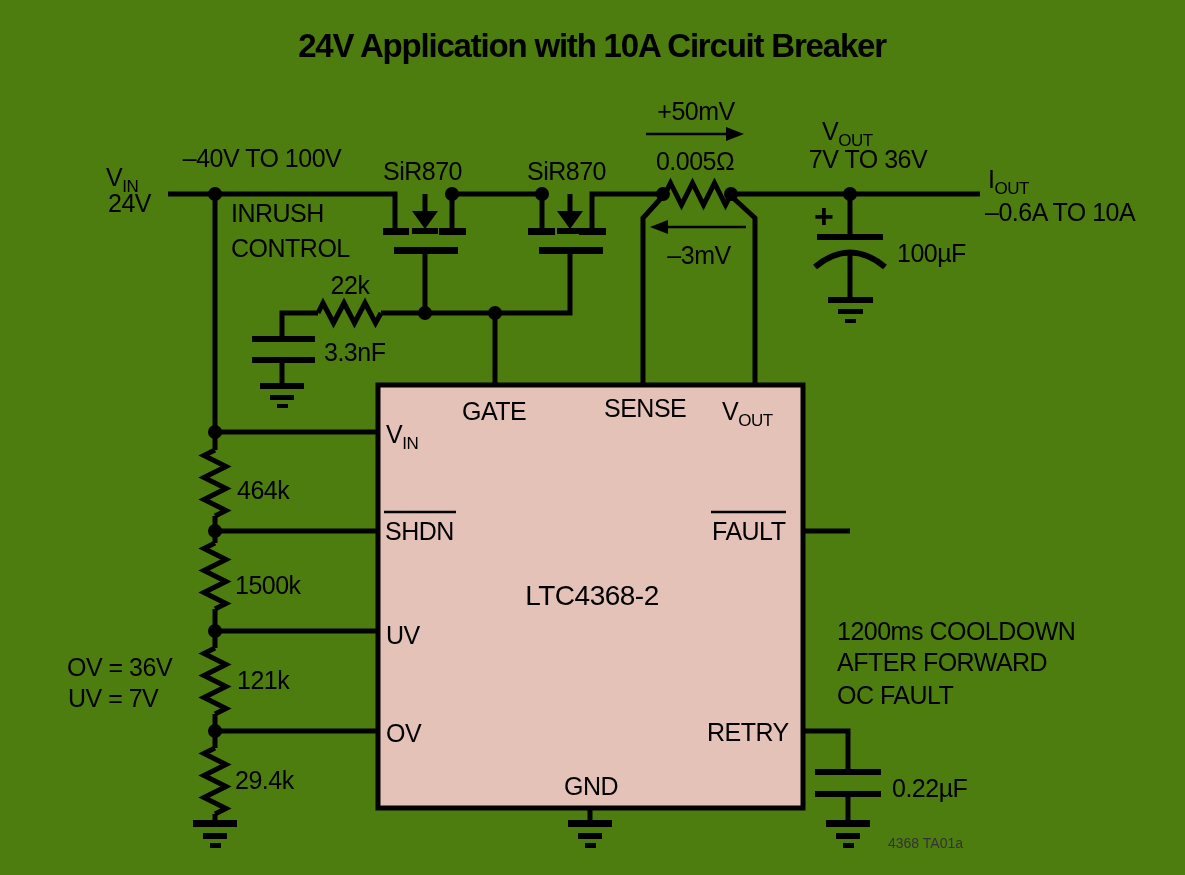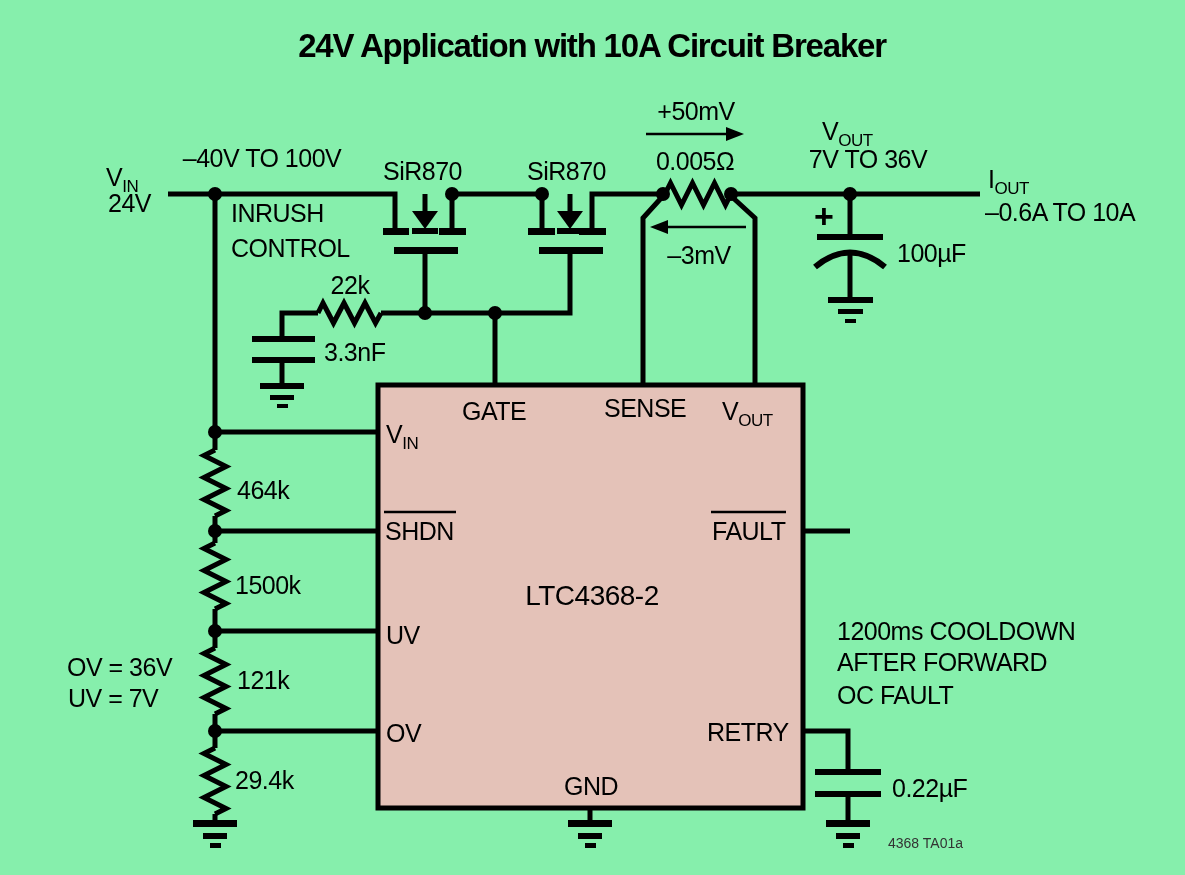--- a/index.html
+++ b/index.html
@@ -1,16 +1,16 @@
 <!DOCTYPE html>
 <html><head>
 <meta charset="utf-8">
 <style>
   html,body{margin:0;padding:0;background:#fff;}
-  #stage{position:relative;width:1185px;height:875px;background:#86efac;overflow:hidden;}
+  #stage{position:relative;width:1185px;height:875px;background:#4d7c0f;overflow:hidden;}
   svg{display:block;}
   text{font-family:"Liberation Sans","DejaVu Sans",sans-serif;fill:#000;}
   .lbl{font-size:25px;letter-spacing:-0.5px;}
   .sub{font-size:17px;letter-spacing:-0.5px;}
   .title{font-size:33px;font-weight:bold;letter-spacing:-1.2px;}
   .part{font-size:28px;letter-spacing:-0.5px;}
   .fig{font-size:14px;fill:#333;}
   .plus{font-size:34px;font-weight:bold;}
   .wire{stroke:#000;stroke-width:5;fill:none;}
   .capline{stroke:#000;stroke-width:6;fill:none;}

